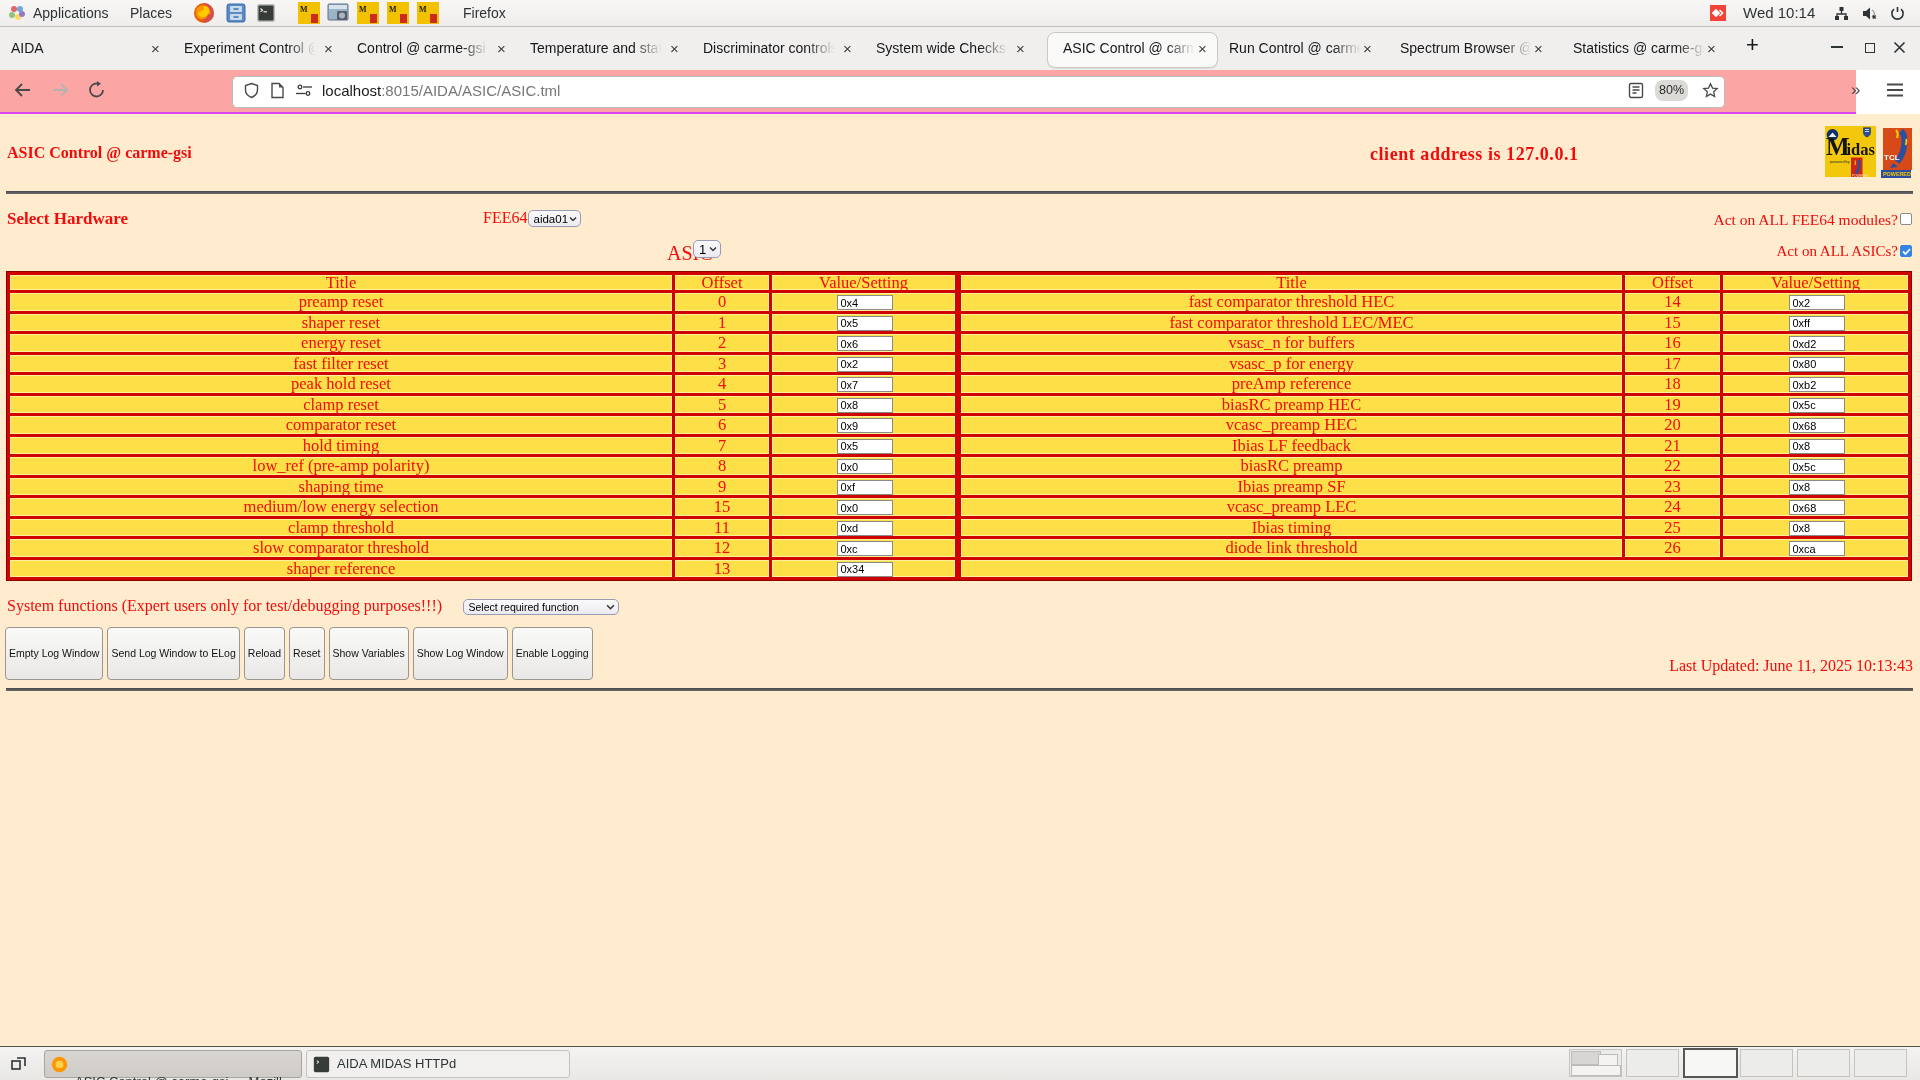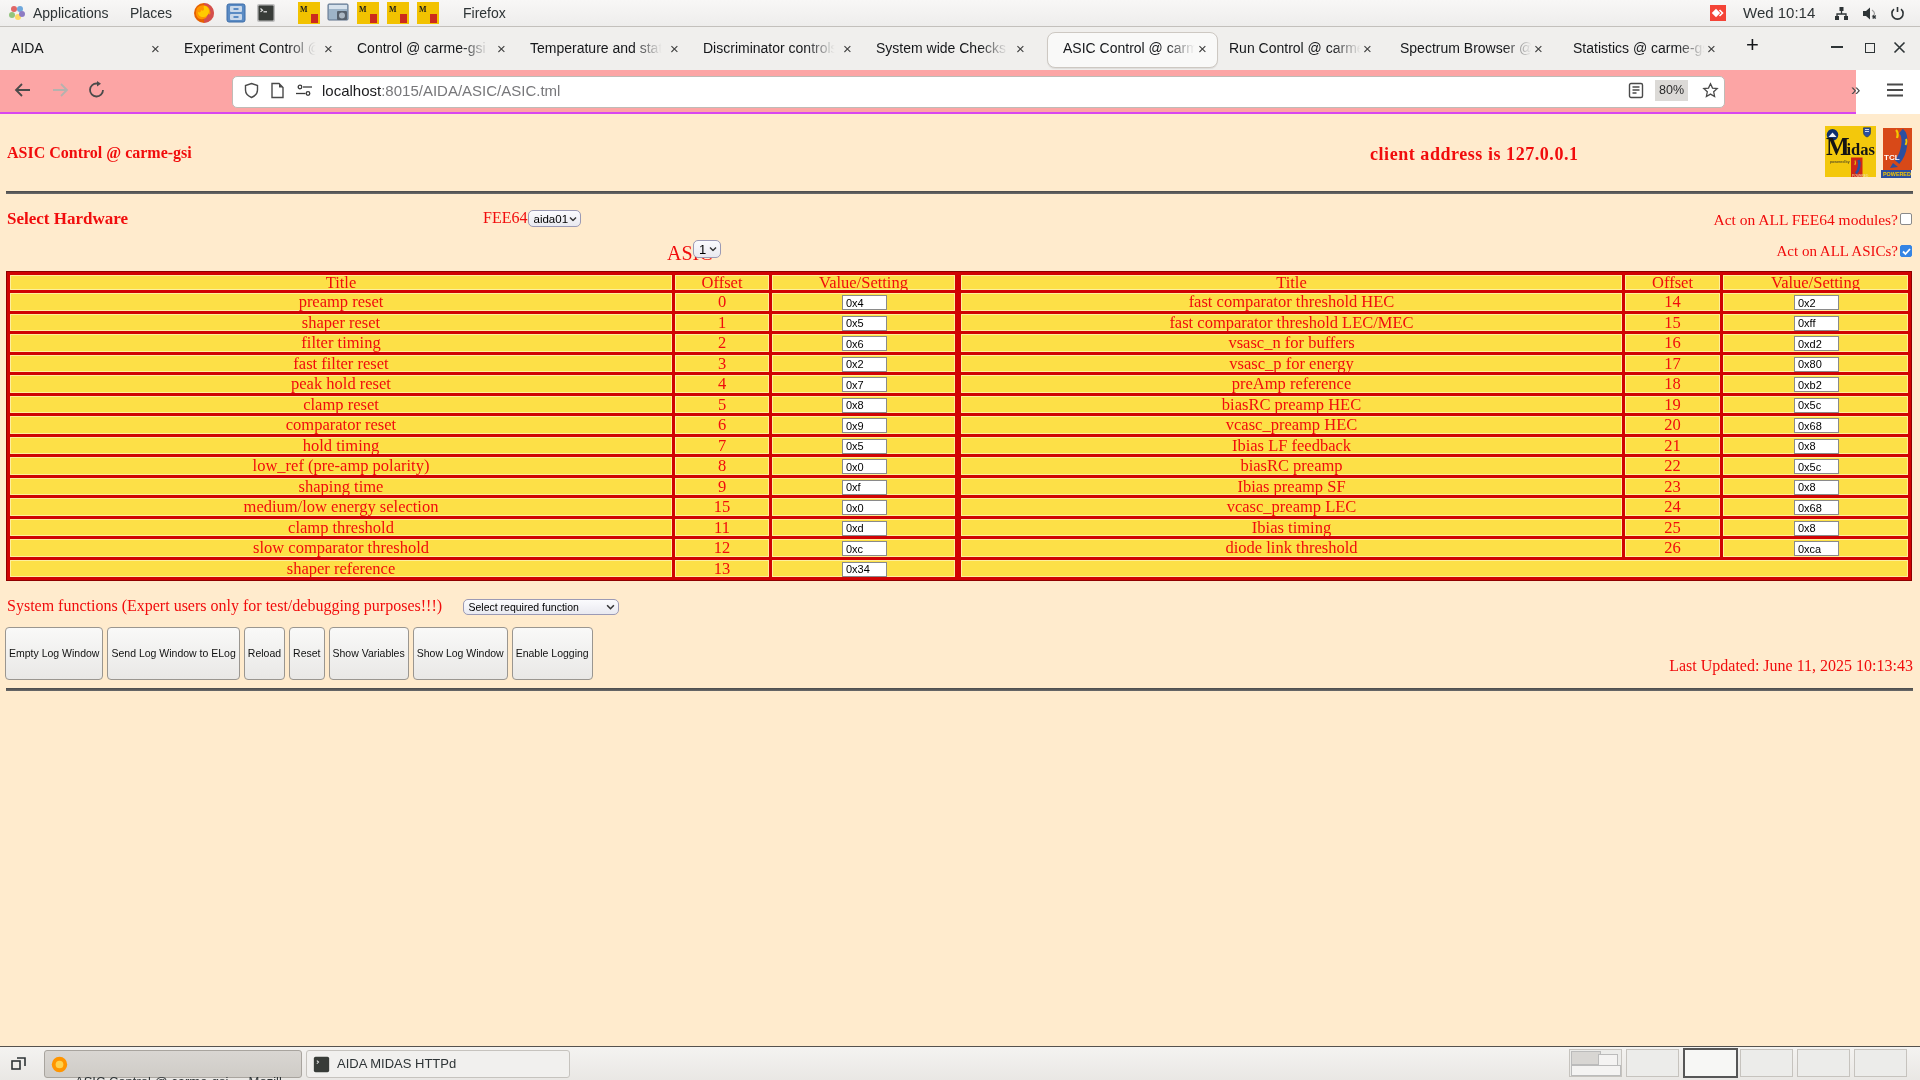--- a/index.html
+++ b/index.html
@@ -43,21 +43,21 @@
   table.t td { box-shadow:inset 0 0 0 1px rgba(255,253,240,.5); border:3px solid #d00303; text-align:center; font-size:16.5px; line-height:15.5px; color:#f10c0c;
                padding:0; height:17.5px; overflow:hidden; }
   table.t tr.hd td { height:15px; line-height:15px; }
   td.c1 { width:662px; }
   td.c2 { width:94px; }
   td.c3 { width:183px; }
   td.r1 { width:661px; }
   td.r2 { width:95px; }
   td.r3 { width:185px; }
   input.v { width:36px; height:13px; border:1px solid #8a8a8a; background:#fff; margin-left:2px;
-            font-family:"Liberation Sans",sans-serif; font-size:11px; padding:0 4px 0 3px; color:#000; }
+            font-family:"Liberation Sans",sans-serif; font-size:11px; padding:0 15px 0 3px; color:#000; }
 
   
   .sel { position:absolute; font-family:"Liberation Sans",sans-serif; font-size:11px; color:#000;
          background:linear-gradient(#fbfbfd,#e9e9f0); border:1px solid #9b9ab5; border-radius:5px; }
   .sel .tx { position:absolute; left:4.5px; top:50%; transform:translateY(-50%); white-space:nowrap; }
   .sel svg { position:absolute; right:3.5px; top:50%; transform:translateY(-50%); }
   .btn { display:inline-block; font-family:"Liberation Sans",sans-serif; font-size:10.5px; color:#111;
          background:linear-gradient(#f9f9f8,#e9e8e6); border:1px solid #9a9690; border-radius:4px;
          height:15px; line-height:15px; padding:18px 3px; margin-right:4px; }
   .cb { position:absolute; width:10px; height:10px; background:#fff; border:1px solid #8a8a8a; border-radius:2px; }
@@ -227,21 +227,21 @@
         <circle cx="5" cy="4" r="1.8" stroke="#3a3a3a" stroke-width="1.3" fill="none"></circle>
         <path d="M8 4h9" stroke="#3a3a3a" stroke-width="1.3"></path>
         <circle cx="13" cy="10.5" r="1.8" stroke="#3a3a3a" stroke-width="1.3" fill="none"></circle>
         <path d="M1 10.5h9.5" stroke="#3a3a3a" stroke-width="1.3"></path>
       </svg>
       <div style="position:absolute;left:89px;top:5px;font-size:15px;color:#1b1b1d">localhost<span style="color:#77777a">:8015/AIDA/ASIC/ASIC.tml</span></div>
       <svg class="navico" style="left:1395px;top:5px" width="16" height="17" viewBox="0 0 16 17">
         <rect x="1.5" y="1.5" width="13" height="14" rx="1.5" stroke="#4a4a4a" stroke-width="1.4" fill="none"></rect>
         <path d="M4.5 5h7M4.5 8h7M4.5 11h4" stroke="#4a4a4a" stroke-width="1.3"></path>
       </svg>
-      <div style="position:absolute;left:1422px;top:3px;width:33px;height:21px;background:#dcdad7;border-radius:0;
+      <div style="position:absolute;left:1422px;top:3px;width:33px;height:21px;background:#dcdad7;border-radius:8px;
                   font-size:12.5px;color:#2a2a2a;text-align:center;line-height:21px">80%</div>
       <svg class="navico" style="left:1469px;top:5px" width="17" height="17" viewBox="0 0 17 17">
         <path d="M8.5 1.8l2 4.3 4.7.5-3.5 3.2.9 4.7-4.1-2.4-4.1 2.4.9-4.7L1.8 6.6l4.7-.5z" stroke="#4a4a4a" stroke-width="1.3" fill="none"></path>
       </svg>
     </div>
     <div style="position:absolute;left:1851px;top:10px;font-size:17px;color:#4a4a4a">»</div>
     <svg class="navico" style="left:1886px;top:13px" width="18" height="14" viewBox="0 0 18 14">
       <path d="M1 1.5h16M1 7h16M1 12.5h16" stroke="#4a4a4a" stroke-width="1.8"></path>
     </svg>
   </div>
@@ -313,21 +313,21 @@
               <td>preamp reset</td>
               <td>0</td>
               <td><input class="v" value="0x4" style=""></td>
             </tr>
         <tr>
               <td>shaper reset</td>
               <td>1</td>
               <td><input class="v" value="0x5" style=""></td>
             </tr>
         <tr>
-              <td>filter timing</td>
+              <td>energy reset</td>
               <td>2</td>
               <td><input class="v" value="0x6" style=""></td>
             </tr>
         <tr>
               <td>fast filter reset</td>
               <td>3</td>
               <td><input class="v" value="0x2" style=""></td>
             </tr>
         <tr>
               <td>peak hold reset</td>

